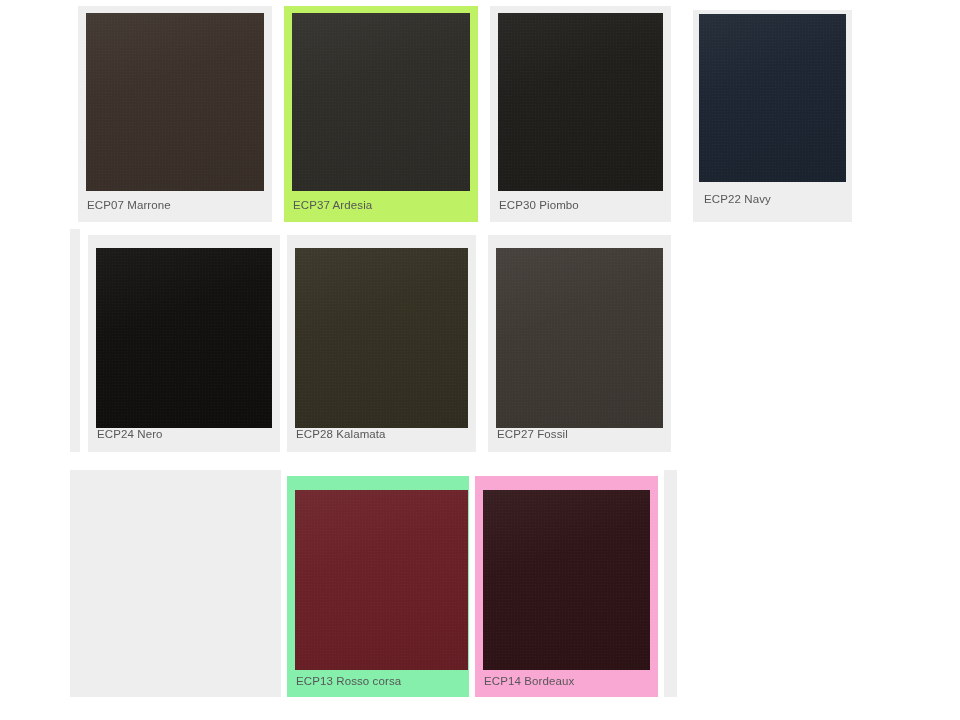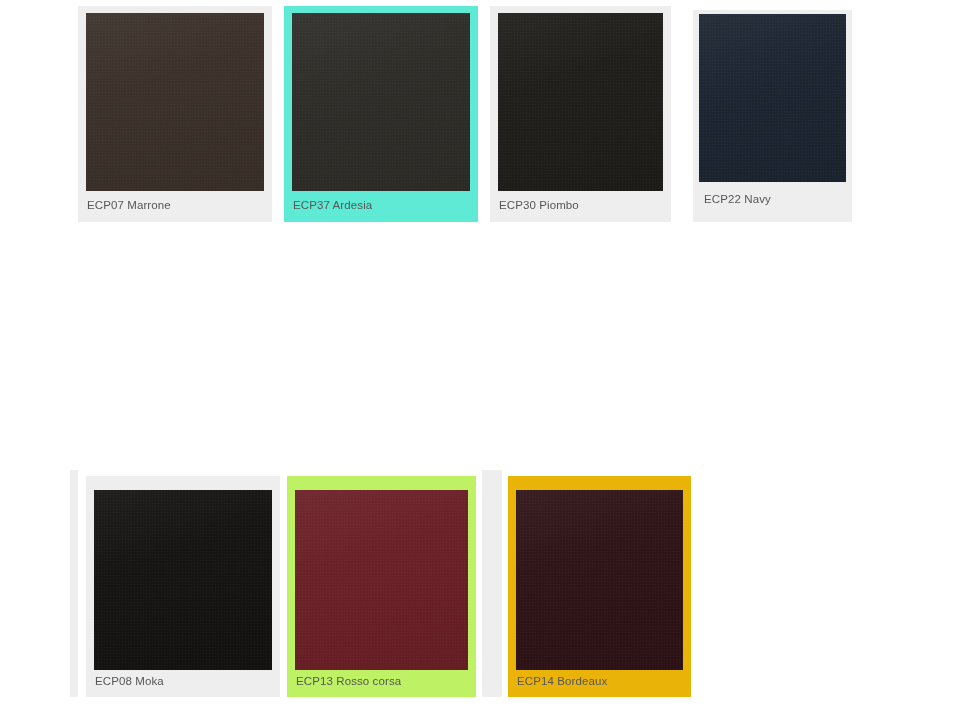--- a/index.html
+++ b/index.html
@@ -104,21 +104,21 @@
 
   <div class="row-panel" id="row-panel-1" style="background-color: rgb(238, 238, 238);">
 
     <div class="card first" style="left: 0px; width: 208px; background-color: rgb(238, 238, 238); border-color: rgb(255, 255, 255);">
       <div class="chip" style="background-color: rgb(58, 48, 41);">
         <div class="chip-sheen"></div>
       </div>
       <div class="chip-label" style="color: rgb(87, 87, 87);">ECP07 Marrone</div>
     </div>
 
-    <div class="card" style="left: 208px; width: 206px; background-color: #5eead4; border-color: rgb(255, 255, 255);">
+    <div class="card" style="left: 208px; width: 206px; background-color: #bef264; border-color: rgb(255, 255, 255);">
       <div class="chip" style="background-color: rgb(46, 44, 39);">
         <div class="chip-sheen"></div>
       </div>
       <div class="chip-label" style="color: rgb(87, 87, 87);">ECP37 Ardesia</div>
     </div>
 
     <div class="card" style="left: 414px; width: 193px; background-color: rgb(238, 238, 238); border-color: rgb(255, 255, 255); text-decoration: underline;">
       <div class="chip" style="background-color: rgb(31, 29, 26);">
         <div class="chip-sheen"></div>
       </div>
@@ -131,38 +131,56 @@
 
     <div class="card first" style="left: 0px; width: 179px; background-color: rgb(238, 238, 238); border-color: rgb(255, 255, 255);">
       <div class="chip" style="background-color: rgb(27, 36, 48);">
         <div class="chip-sheen"></div>
       </div>
       <div class="chip-label" style="color: rgb(87, 87, 87);">ECP22 Navy</div>
     </div>
 
   </div>
 
+  <div class="row-panel" id="row-panel-2" style="background-color: rgb(238, 238, 238);">
+
+    <div class="card first" style="left: 10px; width: 206px; background-color: rgb(238, 238, 238); border-color: rgb(255, 255, 255);">
+      <div class="chip" style="background-color: rgb(16, 15, 14);">
+        <div class="chip-sheen"></div>
+      </div>
+      <div class="chip-label" style="color: rgb(87, 87, 87);">ECP24 Nero</div>
+    </div>
+
+    <div class="card" style="left: 211px; width: 201px; background-color: rgb(238, 238, 238); border-color: rgb(255, 255, 255);">
+      <div class="chip" style="background-color: rgb(51, 48, 34);">
+        <div class="chip-sheen"></div>
+      </div>
+      <div class="chip-label" style="color: rgb(87, 87, 87);">ECP28 Kalamata</div>
+    </div>
+
+    <div class="card" style="left: 412px; width: 195px; background-color: rgb(238, 238, 238); border-color: rgb(255, 255, 255);">
+      <div class="chip" style="background-color: rgb(61, 56, 50);">
+        <div class="chip-sheen"></div>
+      </div>
+      <div class="chip-label" style="color: rgb(87, 87, 87);">ECP27 Fossil</div>
+    </div>
+
+  </div>
 
   <div class="row-panel" id="row-panel-3" style="background-color: rgb(238, 238, 238);">
 
-    <div class="card first" style="left: 8px; width: 208px; background-color: rgb(238, 238, 238); border-color: rgb(255, 255, 255);">
-      <div class="chip" style="background-color: rgb(21, 19, 17);">
-        <div class="chip-sheen"></div>
-      </div>
-      <div class="chip-label" style="color: rgb(87, 87, 87);">ECP08 Moka</div>
-    </div>
 
-    <div class="card" style="left: 211px; width: 201px; background-color: #bef264; border-color: rgb(255, 255, 255);">
+    <div class="card" style="left: 211px; width: 201px; background-color: #86efac; border-color: rgb(255, 255, 255);">
       <div class="chip" style="background-color: rgb(106, 31, 38);">
         <div class="chip-sheen"></div>
       </div>
       <div class="chip-label" style="color: rgb(87, 87, 87);">ECP13 Rosso corsa</div>
     </div>
 
-    <div class="card" style="left: 432px; width: 195px; background-color: #eab308; border-color: rgb(255, 255, 255);">
+    <div class="card" style="left: 399px; width: 195px; background-color: #f9a8d4; border-color: rgb(255, 255, 255);">
       <div class="chip" style="background-color: rgb(46, 19, 22);">
         <div class="chip-sheen"></div>
       </div>
       <div class="chip-label" style="color: rgb(87, 87, 87);">ECP14 Bordeaux</div>
     </div>
 
   </div>
 
 </div>
 

